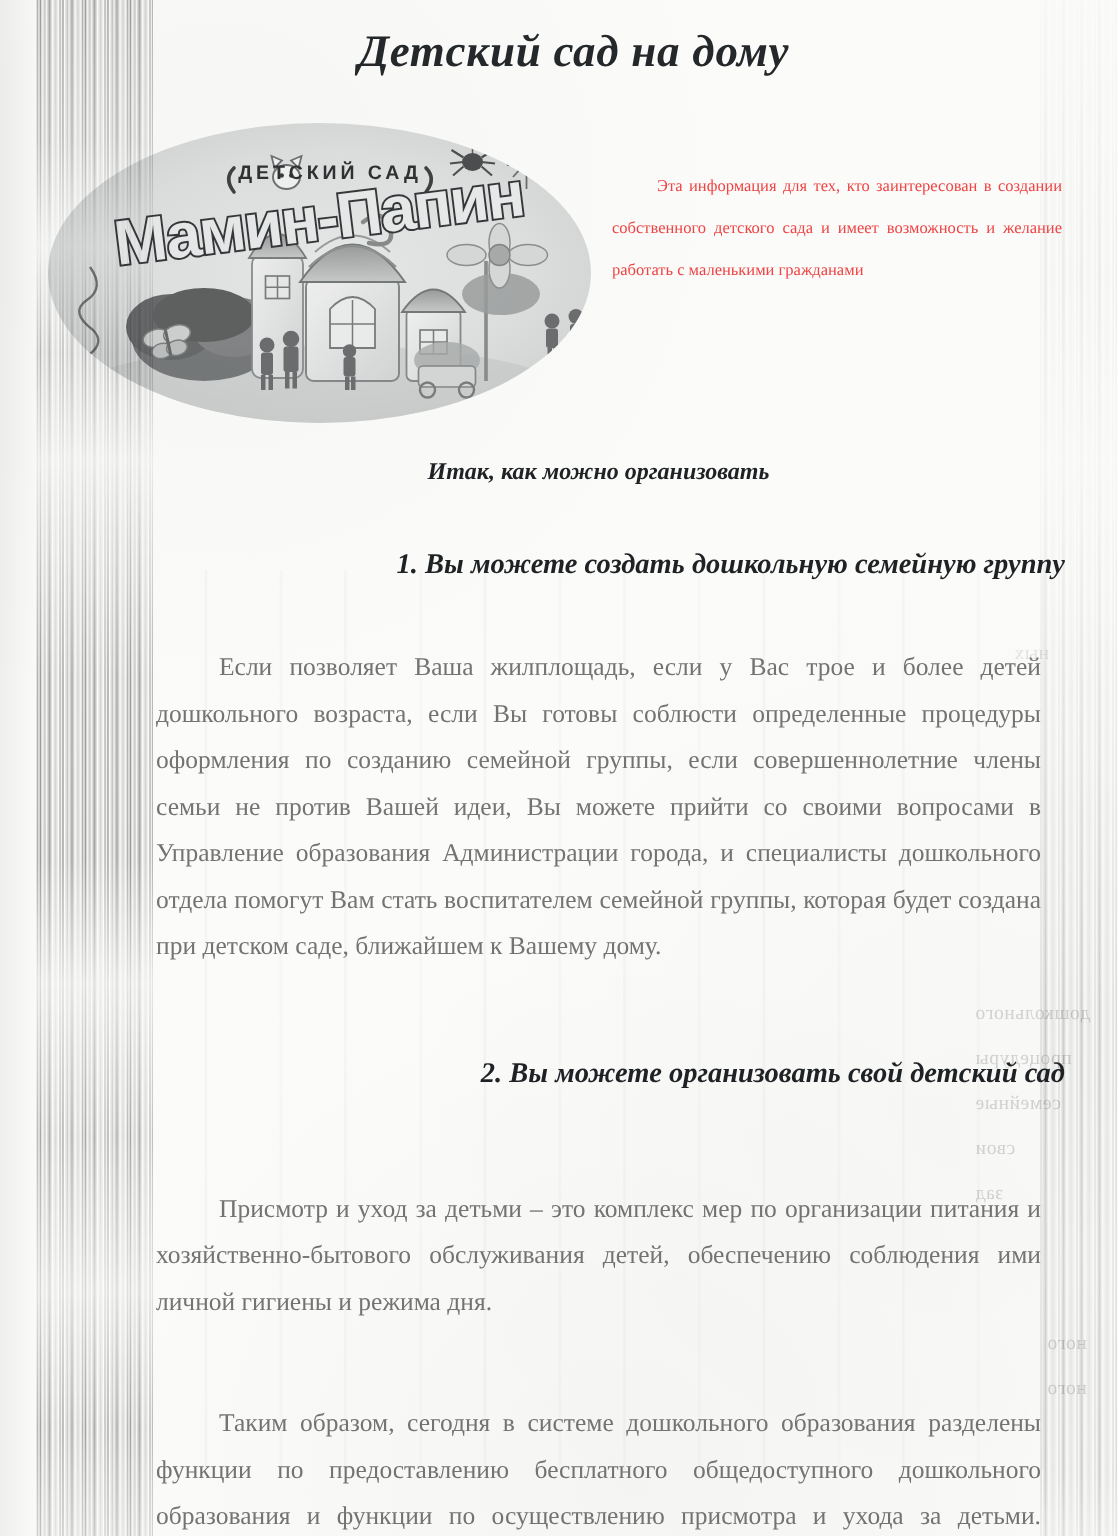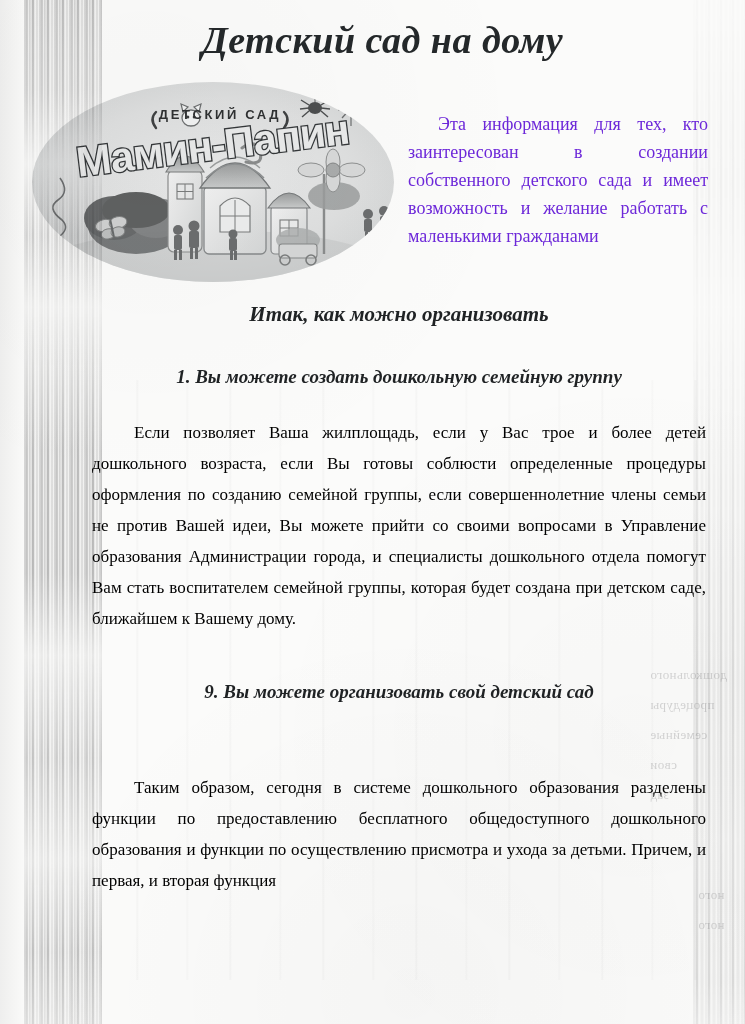--- a/index.html
+++ b/index.html
@@ -147,21 +147,21 @@
   
   .doc-title {
     position: absolute;
     left: 0;
     right: 0;
     top: 18px;
     text-align: center;
     font-family: "Liberation Serif", "DejaVu Serif", serif;
     font-weight: bold;
     font-style: italic;
-    font-size: 38px;
+    font-size: 30px;
     letter-spacing: 0.5px;
     color: #24282a;
     z-index: 8;
     padding-left: 20px;
   }
 
   
   .logo-wrap {
     position: absolute;
     left: 28px;
@@ -171,65 +171,65 @@
     z-index: 2;
   }
   .logo-svg { display: block; width: 100%; height: 100%; }
 
   
   .intro {
     position: absolute;
     left: 408px;
     top: 110px;
     width: 300px;
-    font-size: 18px;
+    font-size: 11px;
     line-height: 28px;
     text-align: justify;
     text-indent: 30px;
-    color: #6d28d9;
+    color: #ef4444;
     z-index: 8;
   }
   .intro .last-line { text-indent: 0; }
 
   
   .body-col {
     position: absolute;
     left: 88px;
     top: 300px;
     width: 622px;
     z-index: 8;
   }
 
   .h-center {
     text-align: center;
     font-weight: bold;
     font-style: italic;
-    font-size: 21px;
+    font-size: 16px;
     line-height: 29px;
     color: #1f2224;
     margin: 0;
   }
 
   .h-sub {
-    text-align: center;
+    text-align: right;
     font-weight: bold;
     font-style: italic;
     font-size: 19px;
     line-height: 28px;
     color: #1f2224;
     margin: 0;
   }
 
   .para {
     font-size: 17px;
     line-height: 31px;
     text-align: justify;
     text-indent: 42px;
-    margin: 4px;
-    color: #000000;
+    margin: 16px;
+    color: #737373;
   }
 
   .sp-18 { height: 18px; }
   .sp-22 { height: 22px; }
   .sp-26 { height: 26px; }
   .sp-34 { height: 34px; }
   .sp-40 { height: 40px; }
 </style>
 </head>
 <body>
@@ -430,27 +430,28 @@
     <div class="sp-34"></div>
 
     <div class="h-sub">1. Вы можете создать дошкольную семейную группу</div>
 
     <div class="sp-22"></div>
 
     <p class="para">Если позволяет Ваша жилплощадь, если у Вас трое и более детей дошкольного возраста, если Вы готовы соблюсти определенные процедуры оформления по созданию семейной группы, если совершеннолетние члены семьи не против Вашей идеи, Вы можете прийти со своими вопросами в Управление образования Администрации города, и специалисты дошкольного отдела помогут Вам стать воспитателем семейной группы, которая будет создана при детском саде, ближайшем к Вашему дому.</p>
 
     <div class="sp-40"></div>
 
-    <div class="h-sub">9. Вы можете организовать свой детский сад</div>
+    <div class="h-sub">2. Вы можете организовать свой детский сад</div>
 
     <div class="sp-26"></div>
 
 
     <div class="sp-18"></div>
 
+    <p class="para">Присмотр и уход за детьми – это комплекс мер по организации питания и хозяйственно-бытового обслуживания детей, обеспечению соблюдения ими личной гигиены и режима дня.</p>
 
     <div class="sp-18"></div>
 
     <p class="para">Таким образом, сегодня в системе дошкольного образования разделены функции по предоставлению бесплатного общедоступного дошкольного образования и функции по осуществлению присмотра и ухода за детьми. Причем, и первая, и вторая функция</p>
 
   </div>
 
   <div class="streak-mid"></div>
   <div class="streak-left-outer"></div>
   <div class="streak-left"></div>

